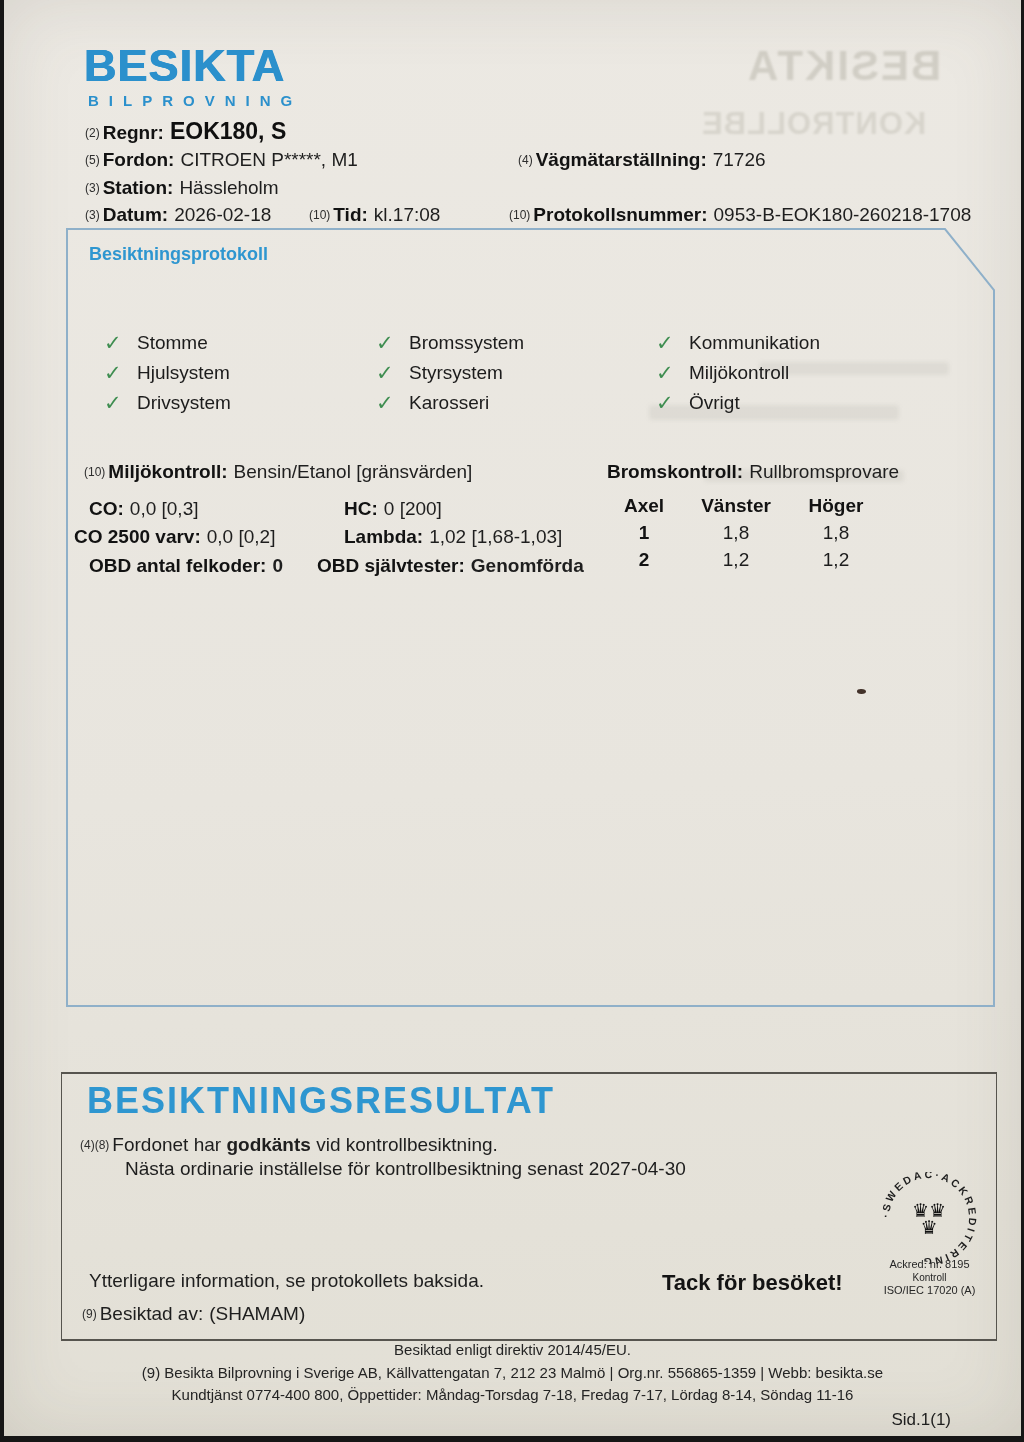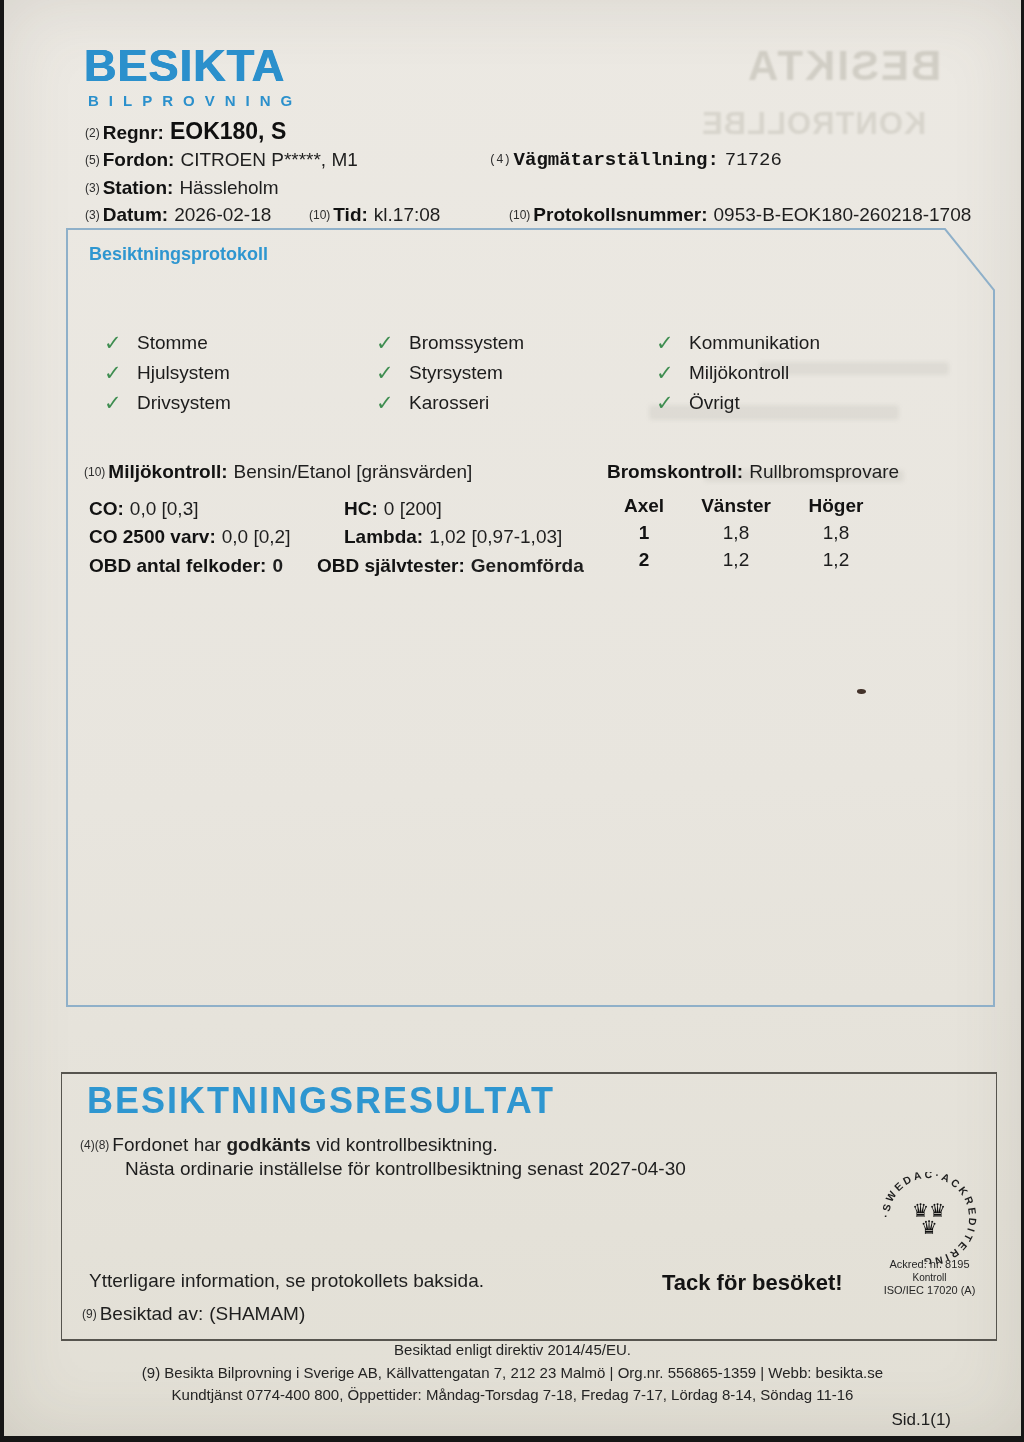--- a/index.html
+++ b/index.html
@@ -61,21 +61,21 @@
 
   <div class="abs logo-name">BESIKTA</div>
   <div class="abs logo-sub">BILPROVNING</div>
 
   <div class="abs f" style="left:81px;top:118px;">
     <span class="pfx">(2)</span><span class="lbl">Regnr:</span><span class="val val-big">EOK180, S</span>
   </div>
   <div class="abs f" style="left:81px;top:149px;">
     <span class="pfx">(5)</span><span class="lbl">Fordon:</span><span class="val">CITROEN P*****, M1</span>
   </div>
-  <div class="abs f" style="left:485px;top:149px;font-family:Liberation Mono, monospace;">
+  <div class="abs f" style="left:514px;top:149px;">
     <span class="pfx">(4)</span><span class="lbl">Vägmätarställning:</span><span class="val">71726</span>
   </div>
   <div class="abs f" style="left:81px;top:177px;">
     <span class="pfx">(3)</span><span class="lbl">Station:</span><span class="val">Hässleholm</span>
   </div>
   <div class="abs f" style="left:81px;top:204px;">
     <span class="pfx">(3)</span><span class="lbl">Datum:</span><span class="val">2026-02-18</span>
   </div>
   <div class="abs f" style="left:305px;top:204px;">
     <span class="pfx">(10)</span><span class="lbl">Tid:</span><span class="val">kl.17:08</span>
@@ -135,25 +135,25 @@
 
   <div class="abs f" style="left:80px;top:461px;">
     <span class="pfx">(10)</span><span class="lbl">Miljökontroll:</span><span class="val">Bensin/Etanol [gränsvärden]</span>
   </div>
   <div class="abs f" style="left:85px;top:498px;">
     <span class="lbl">CO:</span><span class="val">0,0 [0,3]</span>
   </div>
   <div class="abs f" style="left:340px;top:498px;">
     <span class="lbl">HC:</span><span class="val">0 [200]</span>
   </div>
-  <div class="abs f" style="left:85px;top:526px;">
+  <div class="abs f" style="left:70px;top:526px;">
     <span class="lbl">CO 2500 varv:</span><span class="val">0,0 [0,2]</span>
   </div>
   <div class="abs f" style="left:340px;top:526px;">
-    <span class="lbl">Lambda:</span><span class="val">1,02 [0,97-1,03]</span>
+    <span class="lbl">Lambda:</span><span class="val">1,02 [1,68-1,03]</span>
   </div>
   <div class="abs f" style="left:85px;top:555px;">
     <span class="lbl">OBD antal felkoder:</span><span class="val" style="font-weight:bold;">0</span>
   </div>
   <div class="abs f" style="left:313px;top:555px;">
     <span class="lbl">OBD självtester:</span><span class="val" style="font-weight:bold;">Genomförda</span>
   </div>
 
   <div class="abs f" style="left:603px;top:461px;">
     <span class="lbl">Bromskontroll:</span><span class="val">Rullbromsprovare</span>

